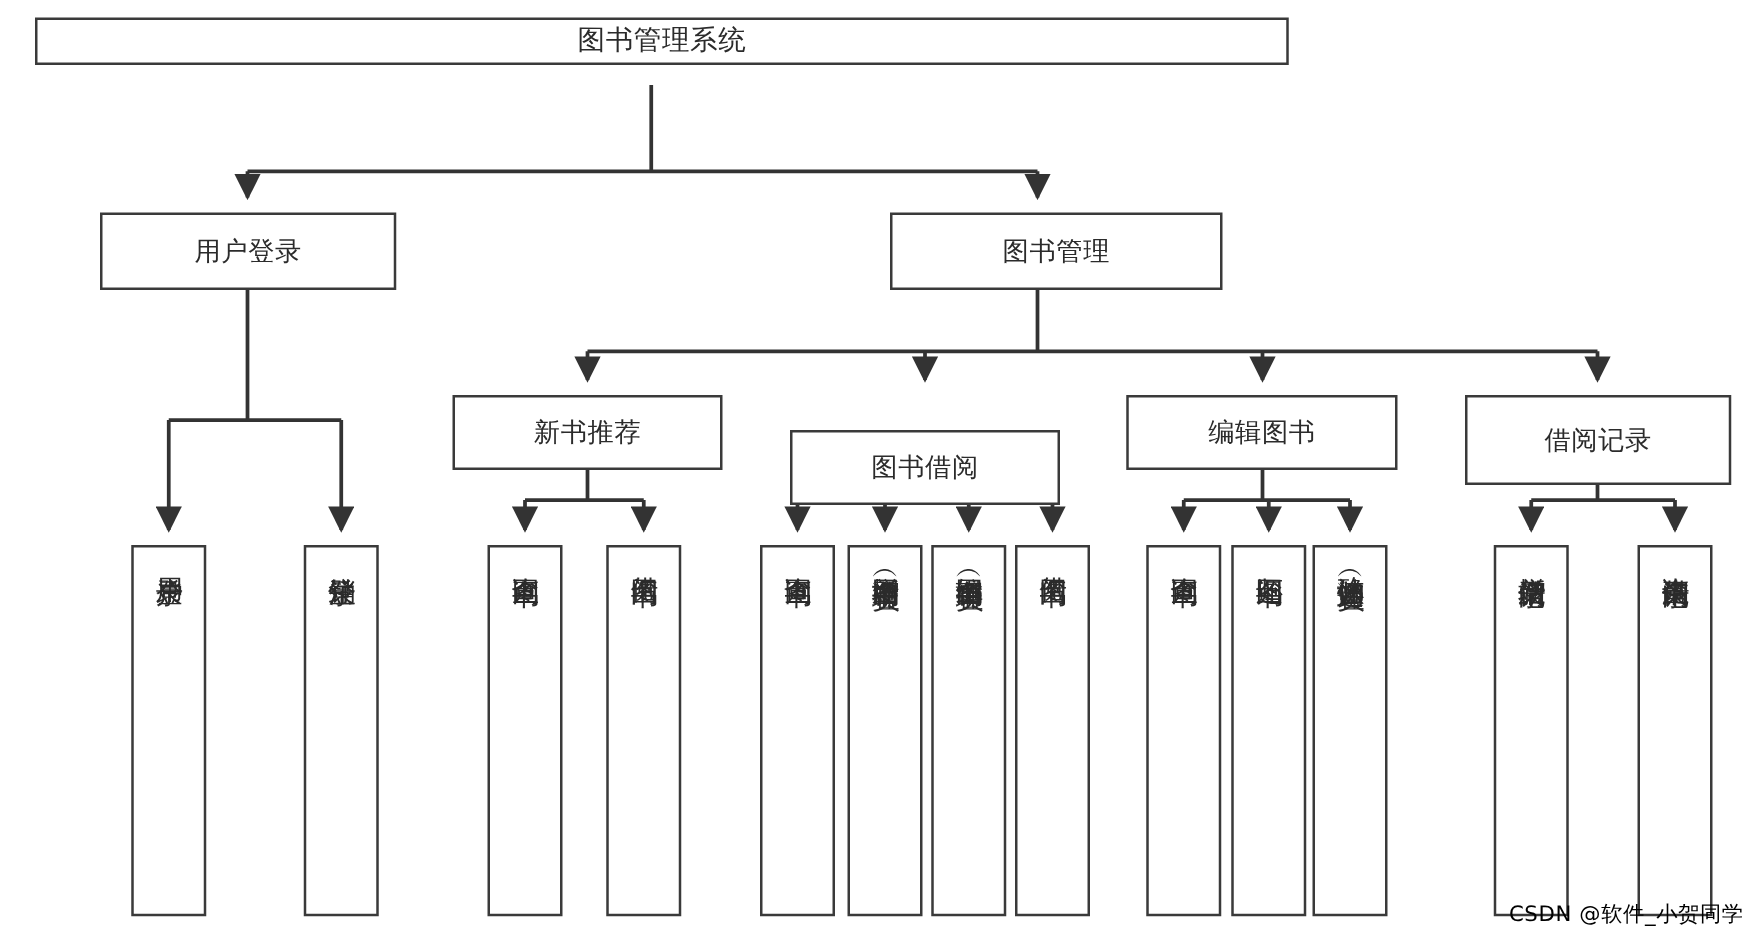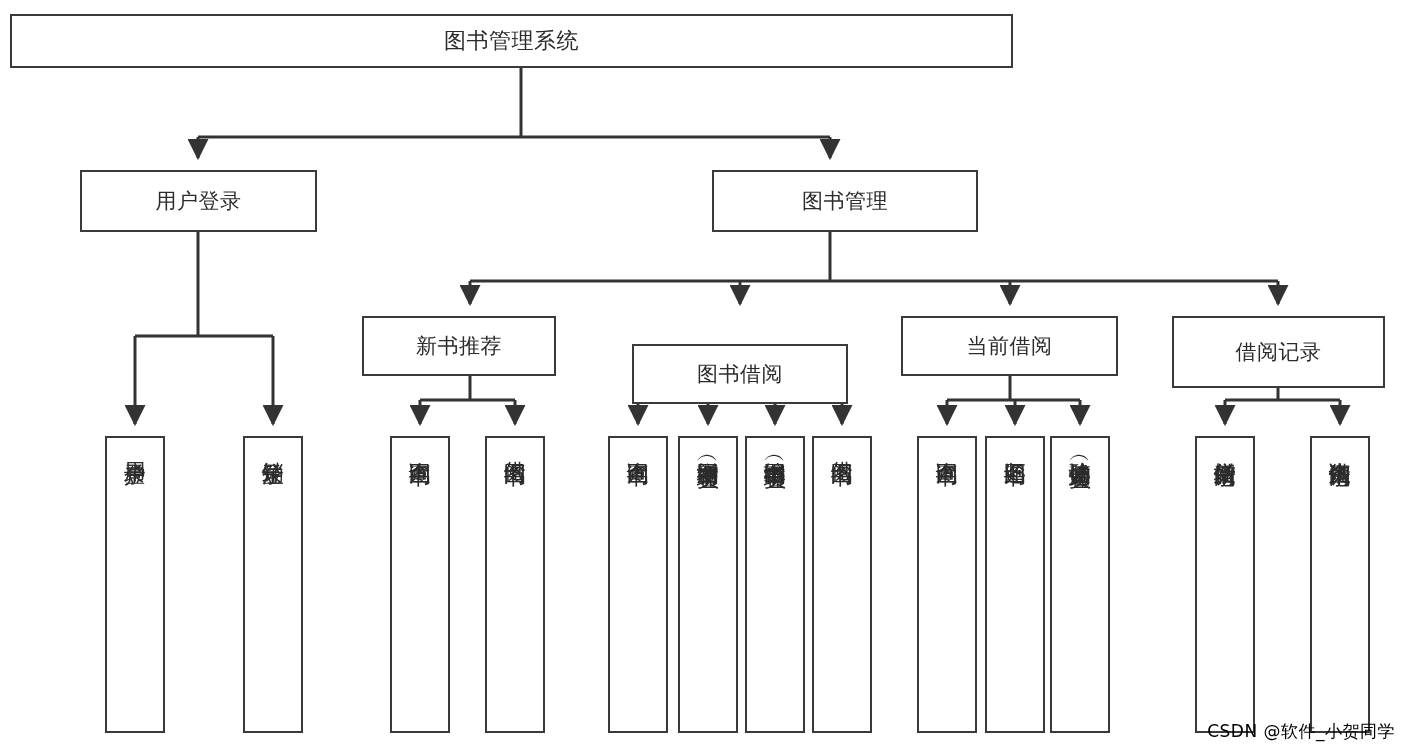--- a/index.html
+++ b/index.html
@@ -124,42 +124,42 @@
       <path d="M 1015 400 L 1015 424" marker-end="url(#arrow)"></path>
       <path d="M 1080 400 L 1080 424" marker-end="url(#arrow)"></path>
 
       <path d="M 1278 376 L 1278 400"></path>
       <path d="M 1225 400 L 1340 400"></path>
       <path d="M 1225 400 L 1225 424" marker-end="url(#arrow)"></path>
       <path d="M 1340 400 L 1340 424" marker-end="url(#arrow)"></path>
     </g>
   </svg>
 
-  <div class="node h root" style="left:10px; top:14px; width:1003px; height:54px;">
+  <div class="node h root" style="left:28px; top:14px; width:1003px; height:38px;">
     <span class="label">图书管理系统</span>
   </div>
 
   <div class="node h" style="left:80px; top:170px; width:237px; height:62px;">
     <span class="label">用户登录</span>
   </div>
 
   <div class="node h" style="left:712px; top:170px; width:266px; height:62px;">
     <span class="label">图书管理</span>
   </div>
 
-  <div class="node h" style="left:362px; top:316px; width:194px; height:60px;">
+  <div class="node h" style="left:362px; top:316px; width:216px; height:60px;">
     <span class="label">新书推荐</span>
   </div>
 
   <div class="node h" style="left:632px; top:316px; width:216px; height:60px;margin-top:28px;">
     <span class="label">图书借阅</span>
   </div>
 
   <div class="node h" style="left:901px; top:316px; width:217px; height:60px;">
-    <span class="label">当前借阅</span>
+    <span class="label">编辑图书</span>
   </div>
 
   <div class="node h" style="left:1172px; top:316px; width:213px; height:72px;">
     <span class="label">借阅记录</span>
   </div>
 
   <div class="node v" style="left:105px; top:436px; width:60px; height:297px;">
     <span class="label">用户登录</span>
   </div>
 

